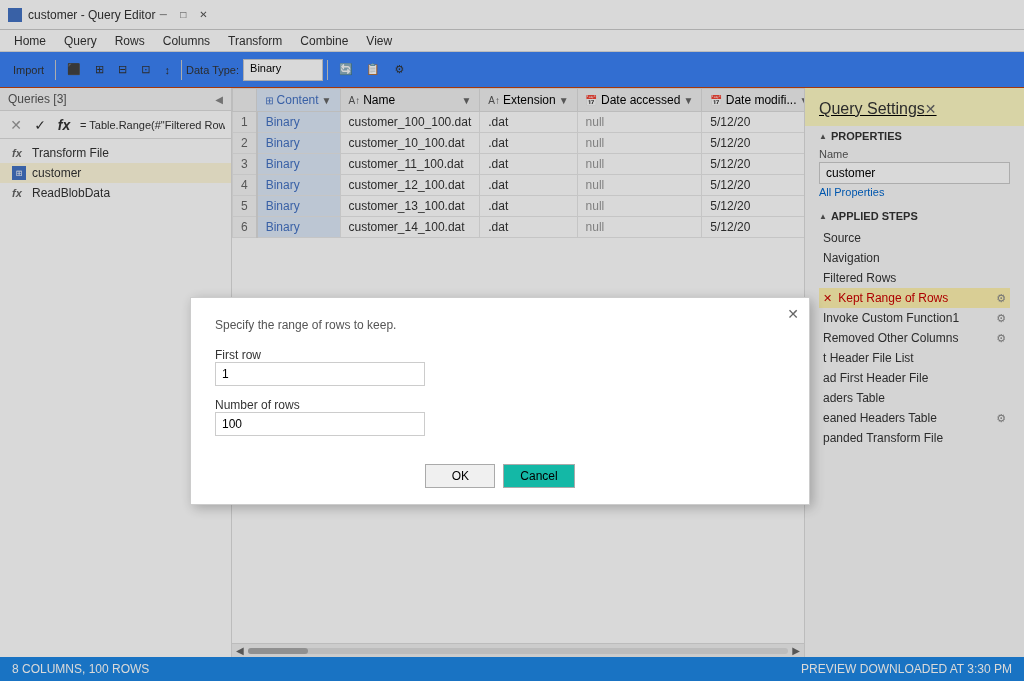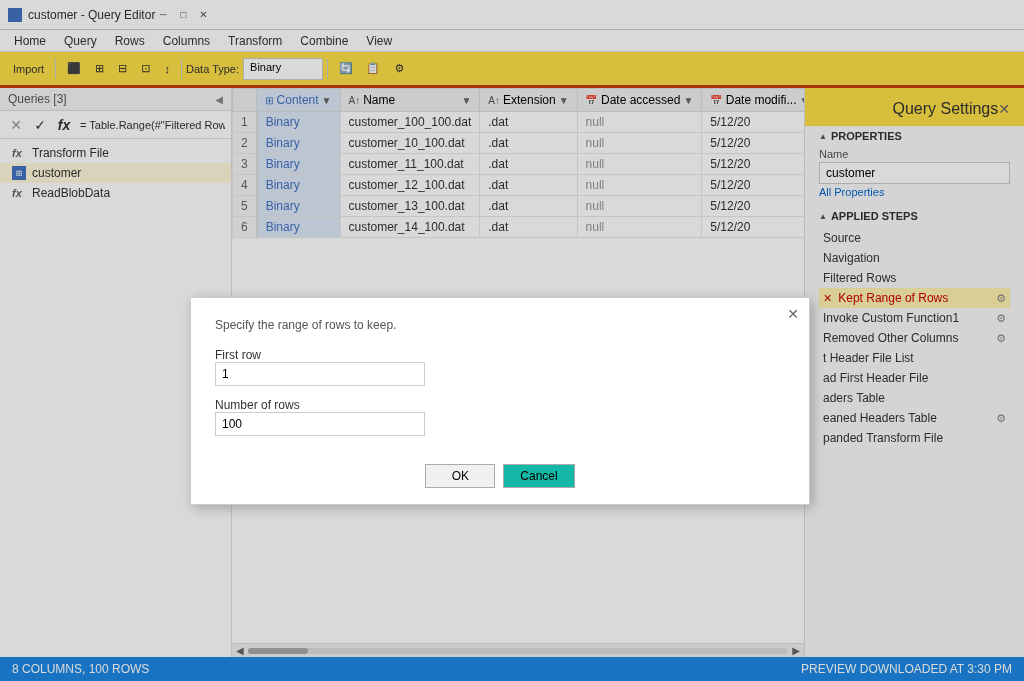--- a/index.html
+++ b/index.html
@@ -27,22 +27,22 @@
       display: flex;
       align-items: center;
       height: 22px;
       padding: 0 6px;
       gap: 2px;
     }
     .menu-item { padding: 2px 8px; cursor: pointer; font-size: 12px; color: #333; }
 
     
     .toolbar {
-      background: #fde047;
-      border-bottom: 3px solid #c2410c;
+      background: #3b82f6;
+      border-bottom: 1px solid #c2410c;
       height: 36px;
       display: flex;
       align-items: center;
       padding: 0 6px;
     }
     .toolbar-btn {
       padding: 2px 6px;
       border: 1px solid transparent;
       cursor: pointer;
       font-size: 11px;
@@ -171,23 +171,24 @@
       min-width: 220px;
       background: #fafafa;
       border-left: 1px solid #ddd;
       display: flex;
       flex-direction: column;
       overflow-y: auto;
     }
     .settings-header {
       display: flex;
       align-items: center;
-      justify-content: flex-end;
+      justify-content: flex-start;
       padding: 12px 14px 8px;
-      background: #fde047;
+      background: #fef9c3;
+      text-decoration: underline;
     }
     .settings-title { font-size: 16px; color: #333; font-weight: 300; }
     .settings-close { cursor: pointer; color: #666; font-size: 14px; }
     .settings-section { padding: 4px 14px 8px; }
     .settings-section-title {
       font-size: 11px;
       font-weight: 600;
       color: #333;
       text-transform: uppercase;
       margin-bottom: 6px;

